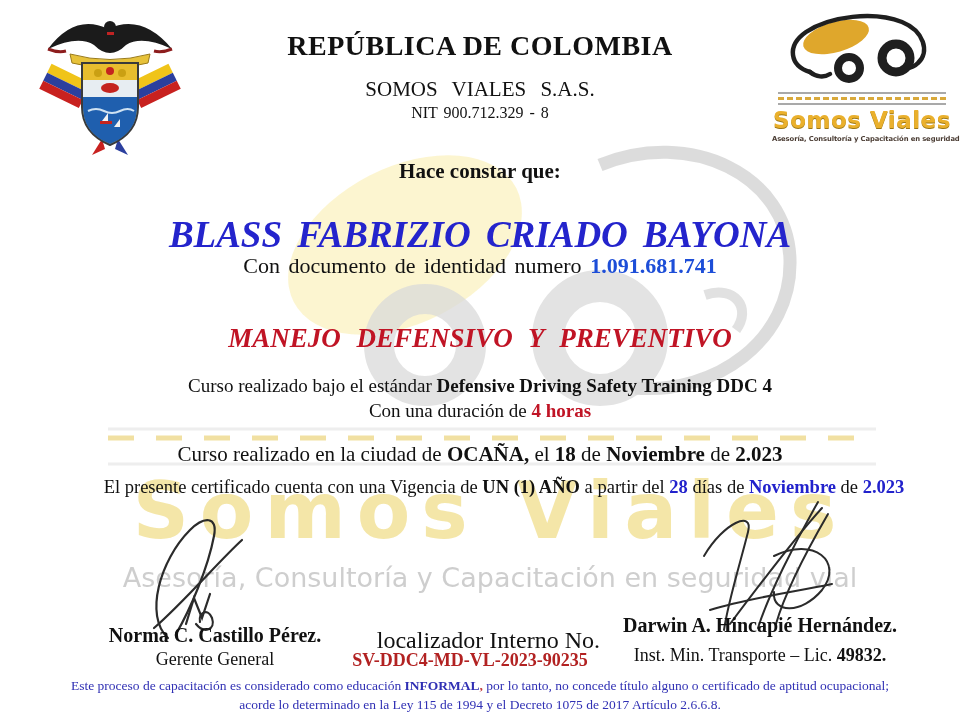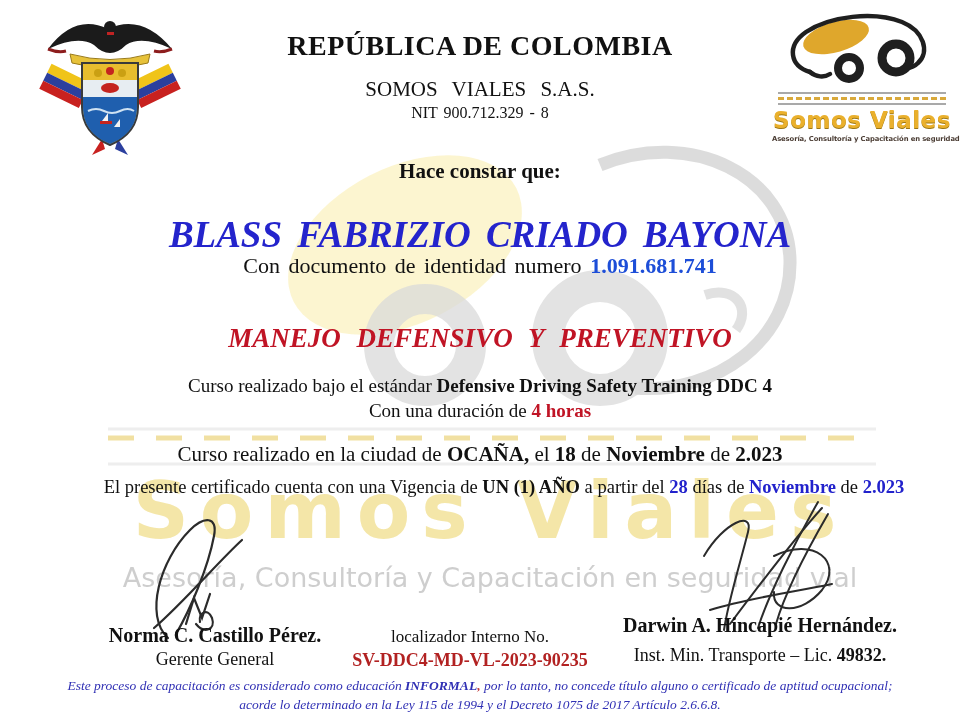--- a/index.html
+++ b/index.html
@@ -49,24 +49,24 @@
   .duration{top:400px;font-size:19px;}
   .redbold{font-weight:bold;color:#c01425;}
   .city{top:442px;font-size:21px;}
   .validity{top:477px;font-size:18.5px;z-index:2;padding-left:24px;}
   .b{font-weight:bold;}
   .bluebold{font-weight:bold;color:#2222cc;}
   
   .sig-svg{z-index:2;}
   .sig-name{font-size:20px;font-weight:bold;text-align:center;white-space:nowrap;z-index:2;}
   .sig-title{font-size:18px;text-align:center;white-space:nowrap;z-index:2;}
-  .loc-label{font-size:17px;text-align:center;white-space:nowrap;z-index:2;}
+  .loc-label{font-size:24px;text-align:right;white-space:nowrap;z-index:2;}
   .loc-code{font-size:18px;font-weight:bold;color:#b22222;text-align:center;white-space:nowrap;z-index:2;}
   
-  .footer{top:676px;font-size:13.5px;font-style:italic;color:#3030b4;line-height:19px;z-index:2;}
+  .footer{top:676px;font-size:13.5px;color:#3030b4;line-height:19px;z-index:2;}
   .footer .fb{font-weight:bold;}
   .footer .fr{color:#c23b3b;font-weight:bold;}
   .z2{z-index:2;}
 </style>
 </head>
 <body>
 
 <div class="cert">
 
   <div class="wm">

